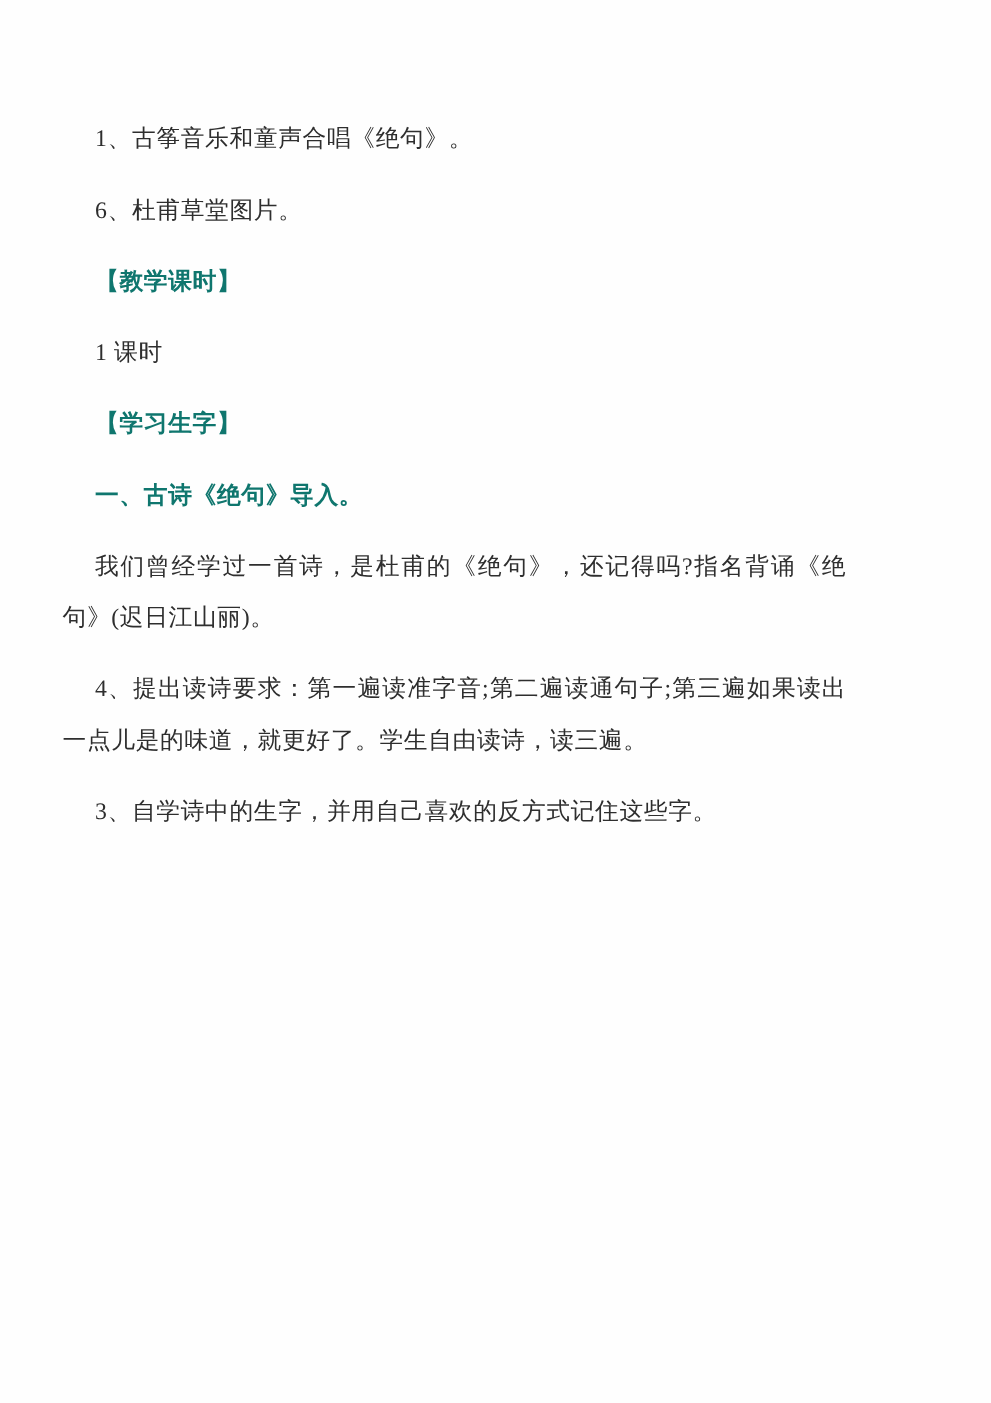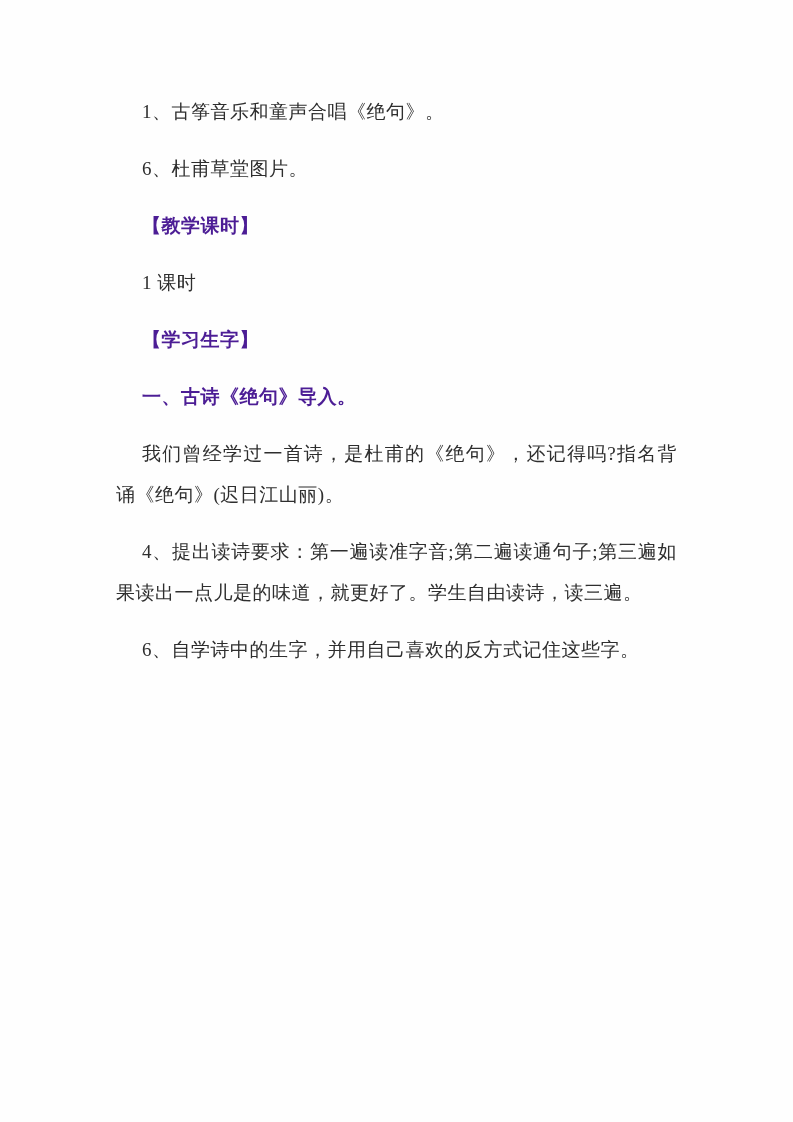--- a/index.html
+++ b/index.html
@@ -11,42 +11,42 @@
     width: 793px;
     height: 1122px;
     overflow: hidden;
     font-family: "Liberation Serif", "DejaVu Serif", serif;
   }
   .doc-page {
     box-sizing: border-box;
     width: 793px;
     height: 1122px;
     background: #fefefe;
-    padding: 91px 116px 0 116px;
+    padding: 91px 116px 0 50px;
   }
   .doc-page p {
     margin: 0 0 16px 0;
     font-size: 19px;
     line-height: 41px;
     text-indent: 26px;
     text-align: justify;
     color: #2e2e2e;
     letter-spacing: 0.5px;
   }
   .doc-page p.bold {
     font-weight: bold;
-    color: #4c1d95;
+    color: #0f766e;
   }
 </style>
 </head>
 <body>
 
 <div class="doc-page">
   <p>1、古筝音乐和童声合唱《绝句》。</p>
   <p>6、杜甫草堂图片。</p>
   <p class="bold">【教学课时】</p>
   <p>1 课时</p>
   <p class="bold">【学习生字】</p>
   <p class="bold">一、古诗《绝句》导入。</p>
   <p>我们曾经学过一首诗，是杜甫的《绝句》，还记得吗?指名背诵《绝句》(迟日江山丽)。</p>
   <p>4、提出读诗要求：第一遍读准字音;第二遍读通句子;第三遍如果读出一点儿是的味道，就更好了。学生自由读诗，读三遍。</p>
-  <p>6、自学诗中的生字，并用自己喜欢的反方式记住这些字。</p>
+  <p>3、自学诗中的生字，并用自己喜欢的反方式记住这些字。</p>
 </div>
 
 </body></html>

